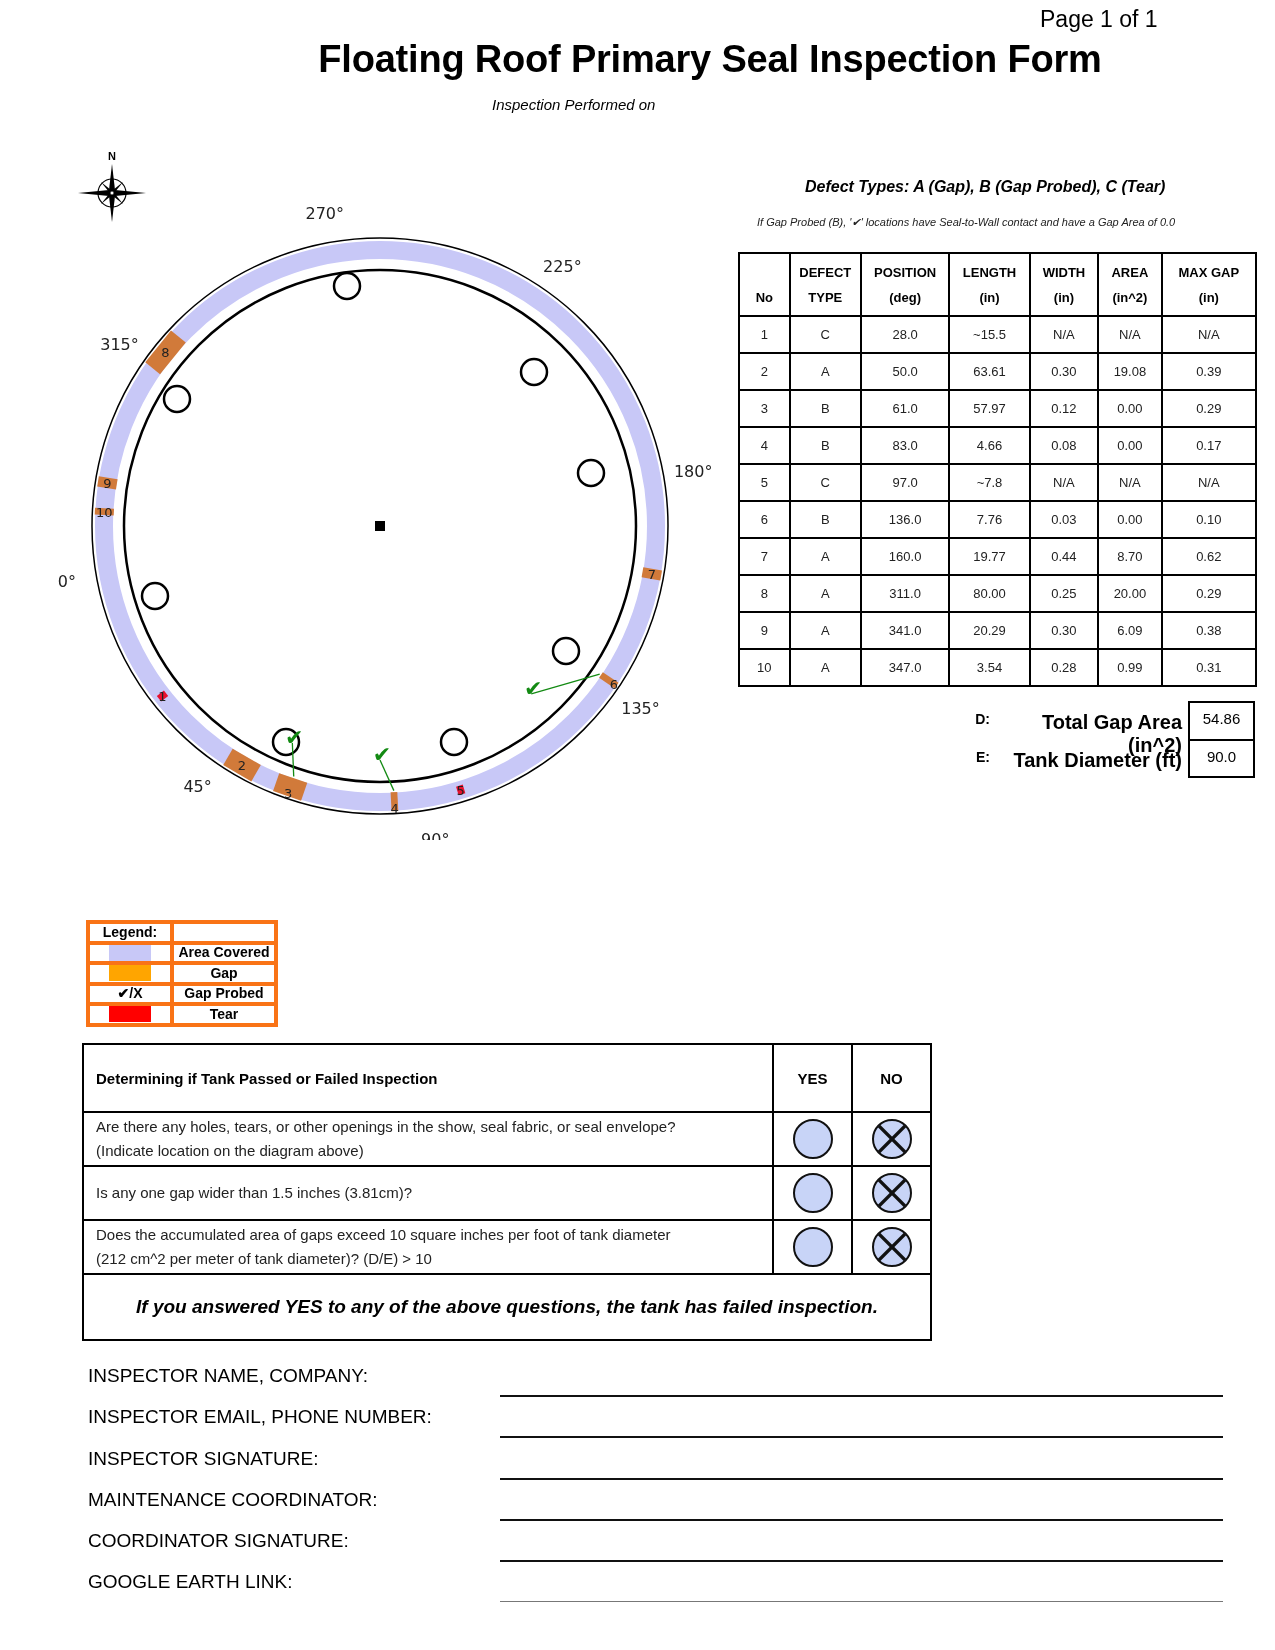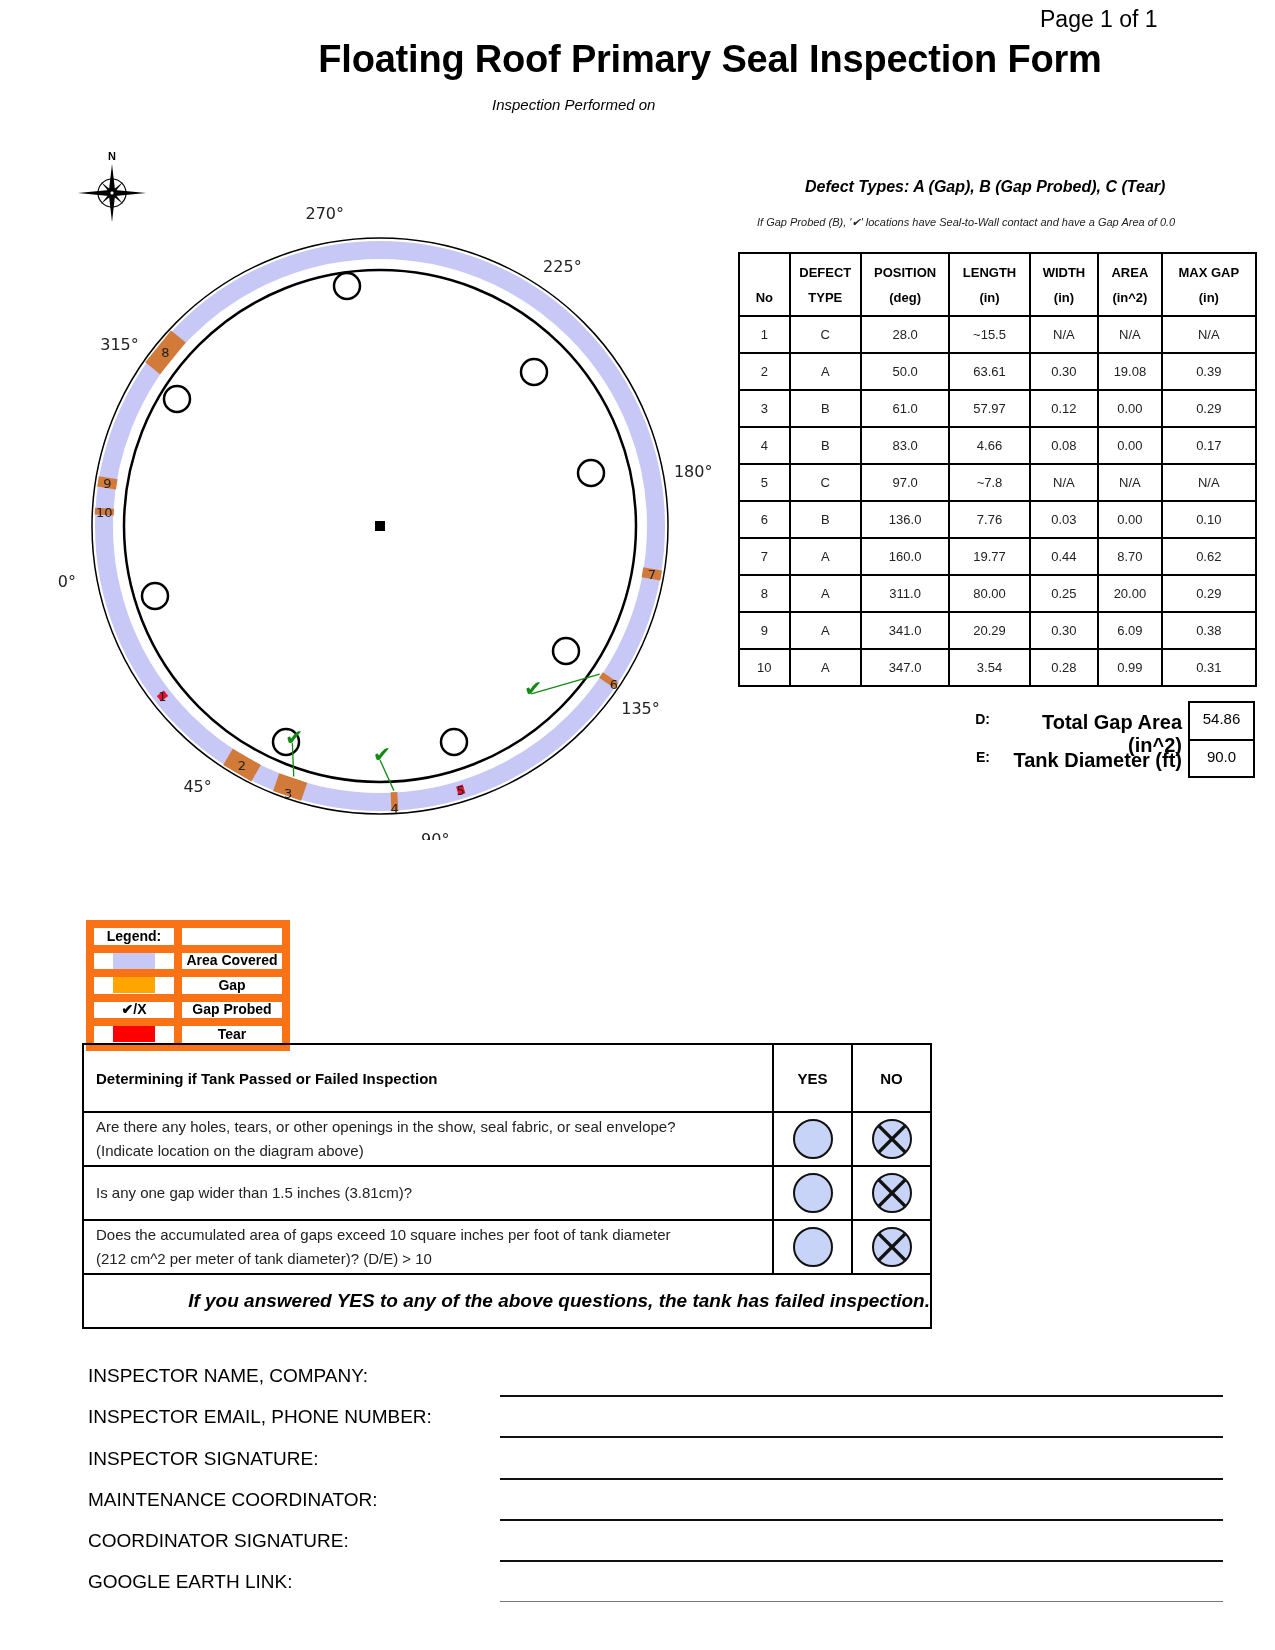--- a/index.html
+++ b/index.html
@@ -18,31 +18,31 @@
   #defect-table th, #defect-table td { border:2px solid #000; text-align:center; padding:0; }
   #defect-table th { font-weight:bold; font-size:13px; height:61px; line-height:25px; }
   #defect-table td { height:35px; color:#222; }
   #summary { left:900px; top:701px; width:360px; }
   .sum-row { position:relative; height:37.5px; }
   .sum-key { position:absolute; left:0; width:90px; text-align:right; font-weight:bold; font-size:14px; top:10px; }
   .sum-label { position:absolute; left:95px; width:187px; text-align:right; font-weight:bold; font-size:20px; top:10px; }
   .sum-val { position:absolute; left:288px; width:63px; height:35.5px; border:2px solid #000; border-bottom:none; text-align:center; font-size:15px; line-height:32px; }
   .sum-row:last-child .sum-val { border-bottom:2px solid #000; }
   #legend { left:86px; top:920px; font-size:14px; font-weight:bold; }
-  #legend td { border:8px solid #f97316; height:16.5px; padding:0; line-height:15px; }
+  #legend td { border:4px solid #f97316; height:16.5px; padding:0; line-height:15px; }
   #legend td.sw { width:80px; text-align:center; }
   #legend td.lbl { width:100px; text-align:center; }
   .swatch { display:inline-block; width:42px; height:16px; vertical-align:middle; }
   #questions { left:82px; top:1043px; width:850px; font-size:15px; }
   #questions td, #questions th { border:2px solid #000; padding:0 12px; }
   #questions th { height:48px; text-align:left; font-weight:bold; font-size:15px;margin-left:39px; }
   #questions th.yn { text-align:center; padding:9px; width:59px; }
   #questions td.q { height:52px; line-height:24px; color:#222; }
   #questions td.cell { padding:0; text-align:center; width:59px; }
-  #questions td.footer { height:52px; text-align:right; font-size:19px; font-weight:bold; font-style:italic; padding:0; }
+  #questions td.footer { height:52px; text-align:center; font-size:19px; font-weight:bold; font-style:italic; padding:6px; }
   .circ { display:inline-block; vertical-align:middle; }
   #signoff { left:88px; top:1365px; }
   .sign-row { position:relative; height:41.3px; }
   .sign-label { position:absolute; left:0; top:0; font-weight:normal; font-size:19px; white-space:nowrap; }
   .sign-line { position:absolute; left:412px; width:723px; top:30px; border-top:2px solid #111; height:0; }
   .sign-row.first .sign-line { border-top-width:2.5px; }
   .sign-row.last .sign-line { border-top:1.5px solid #777; }
 </style>
 </head>
 <body>

